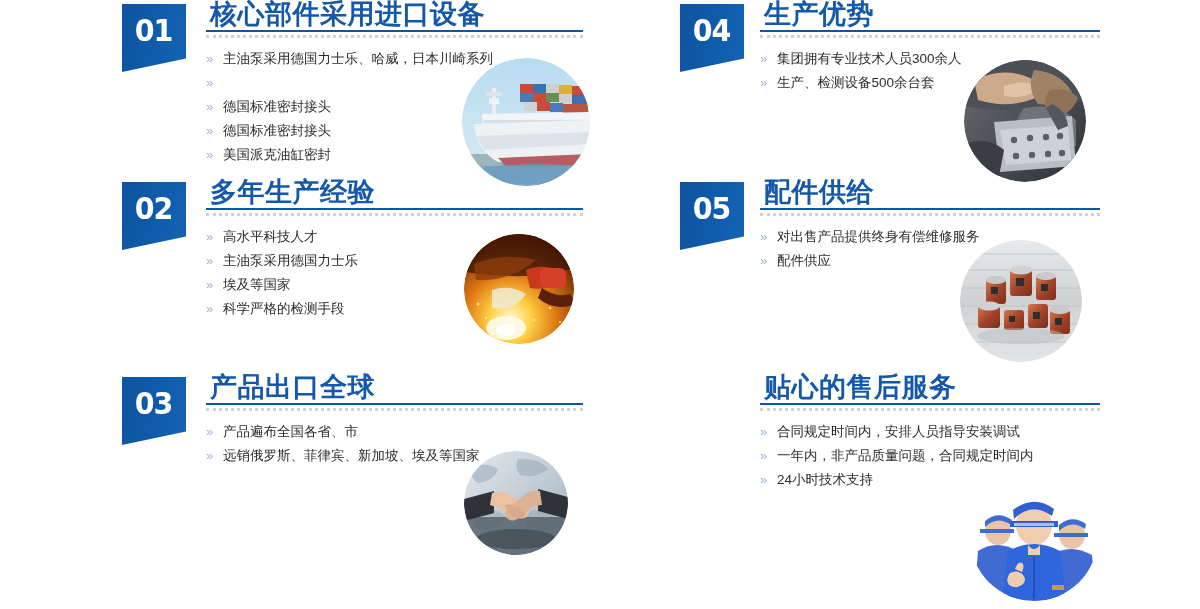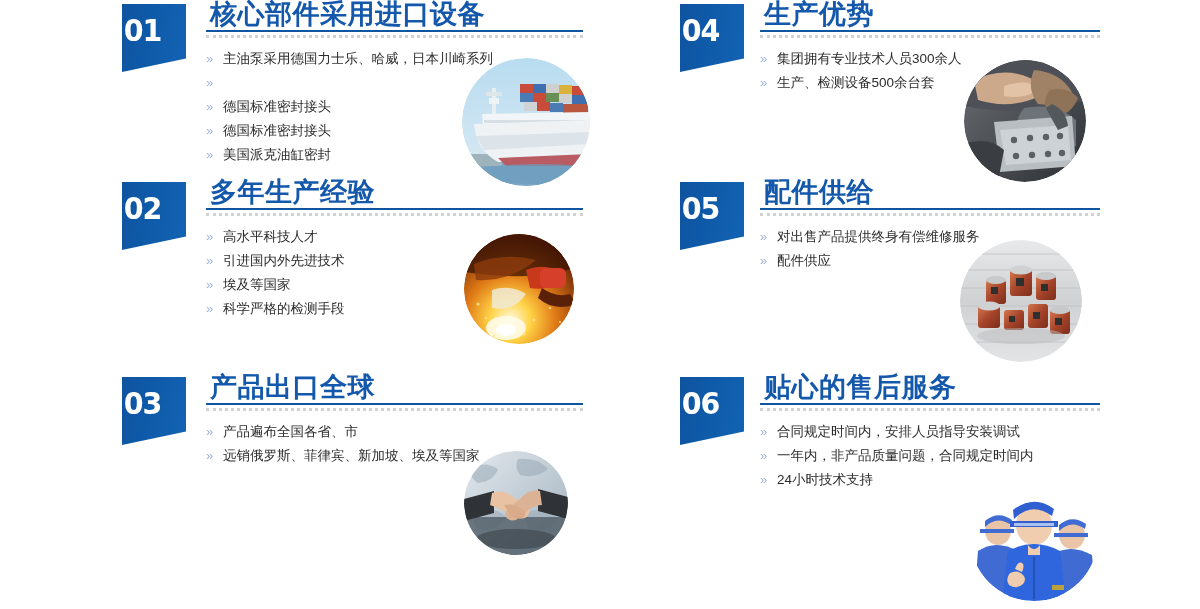--- a/index.html
+++ b/index.html
@@ -40,20 +40,21 @@
     position: absolute;
     left: 12px;
     top: 4px;
     width: 64px;
     height: 68px;
     background: linear-gradient(100deg, #1053a0 0%, #0e5aa8 40%, #1463b4 100%);
     -webkit-clip-path: polygon(0 0, 100% 0, 100% 80%, 0 100%);
     clip-path: polygon(0 0, 100% 0, 100% 80%, 0 100%);
     display: flex;
     align-items: flex-start;
+    justify-content: center;
   }
   .badge-num {
     color: #ffffff;
     font-family: "DejaVu Sans", sans-serif;
     font-size: 31px;
     font-weight: bold;
     letter-spacing: -1px;
     line-height: 1;
     margin-top: 11px;
     transform: scaleX(0.92);
@@ -232,21 +233,21 @@
       <div class="feature-title">多年生产经验</div>
       <div class="rule-solid"></div>
       <div class="rule-dotted"></div>
       <ul class="bullets">
         <li>
             <span class="chev">»</span>
             <span class="bullet-text">高水平科技人才</span>
           </li>
         <li>
             <span class="chev">»</span>
-            <span class="bullet-text">引进国内外先进技术</span>
+            <span class="bullet-text">主油泵采用德国力士乐</span>
           </li>
         <li>
             <span class="chev">»</span>
             <span class="bullet-text">埃及等国家</span>
           </li>
         <li>
             <span class="chev">»</span>
             <span class="bullet-text">科学严格的检测手段</span>
           </li>
       </ul>
@@ -462,23 +463,20 @@
             <rect x="95" y="78" width="7" height="7" fill="#2f2f2f"></rect>
             <ellipse cx="100" cy="70" rx="10" ry="4" fill="#c7c9cb"></ellipse>
           </g>
           <ellipse cx="61" cy="96" rx="44" ry="8" fill="#b9bbbd" opacity=".5"></ellipse>
         </g>
       </svg>
     </div>
   </section>
 
   <section class="feature col-right row-3">
-    <div class="badge">
-      <span class="badge-num">06</span>
-    </div>
     <div class="head-wrap">
       <div class="feature-title">贴心的售后服务</div>
       <div class="rule-solid"></div>
       <div class="rule-dotted"></div>
       <ul class="bullets">
         <li>
             <span class="chev">»</span>
             <span class="bullet-text">合同规定时间内，安排人员指导安装调试</span>
           </li>
         <li>

